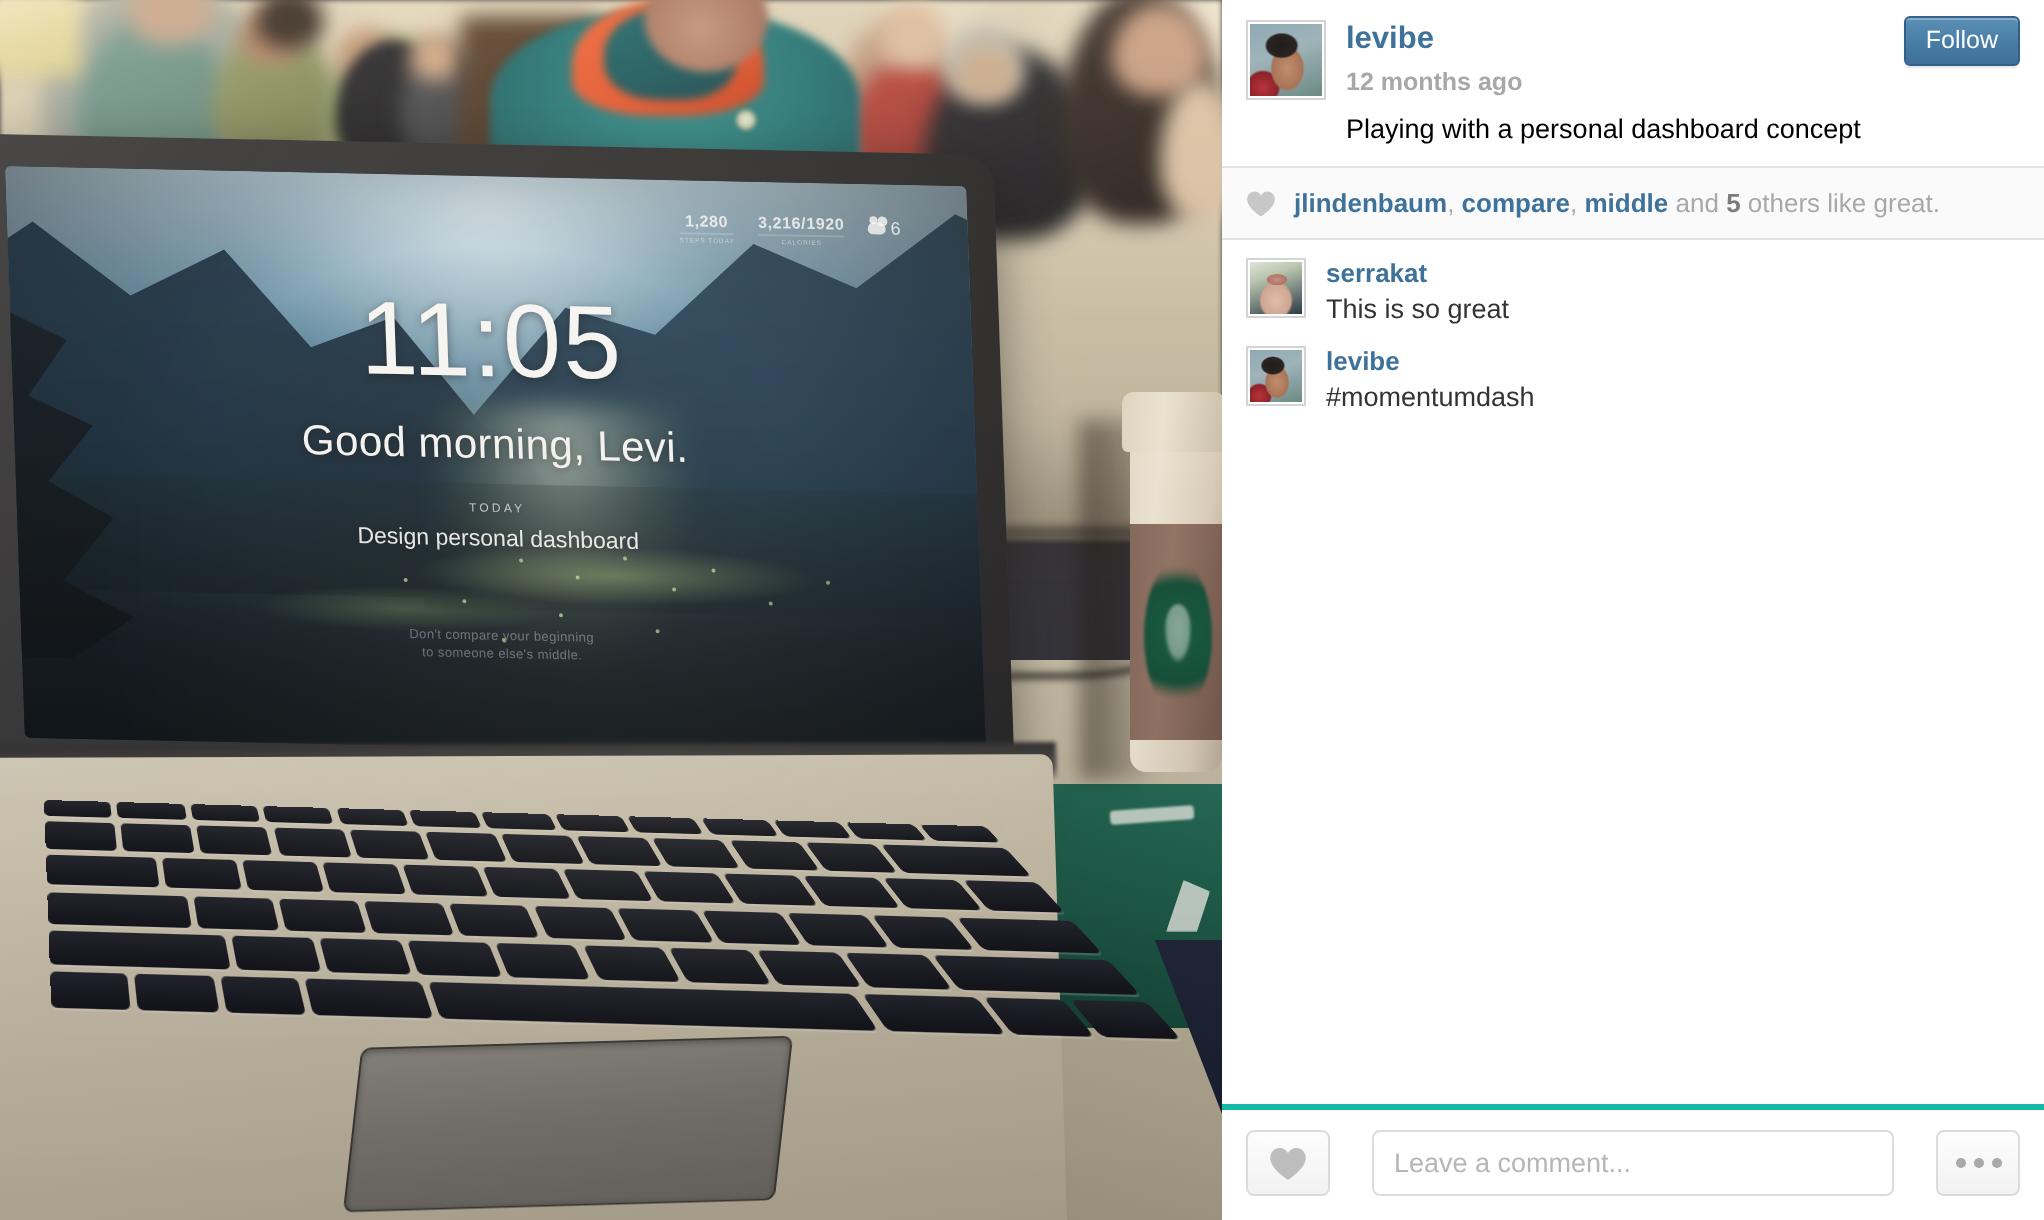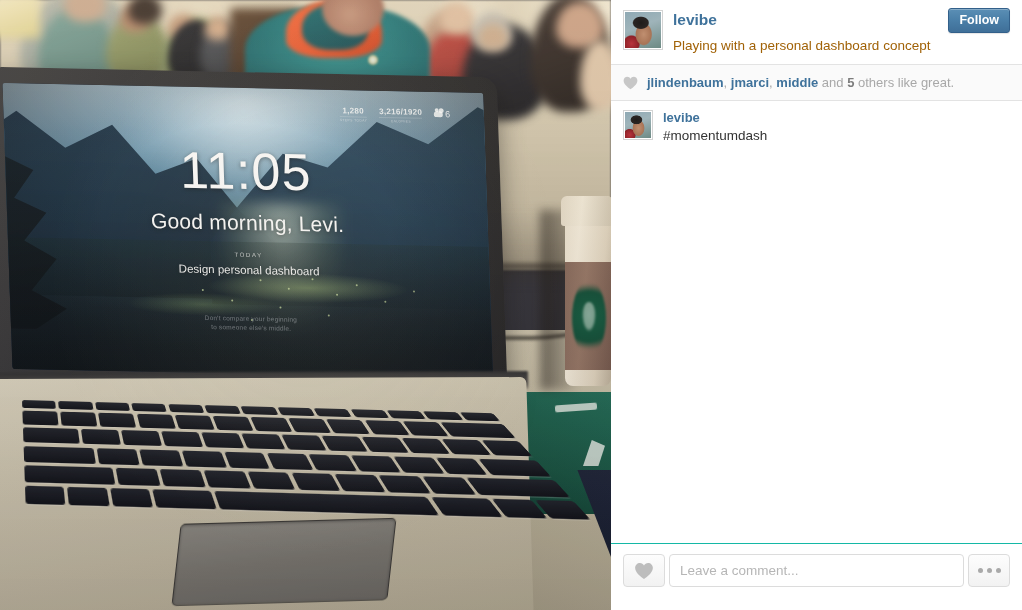--- a/index.html
+++ b/index.html
@@ -324,27 +324,27 @@
       radial-gradient(ellipse 26% 14% at 52% 34%, #c98f84 0%, #b07468 70%, transparent 80%),
       radial-gradient(ellipse 40% 46% at 50% 74%, #e0bca8 0%, #cfa691 70%, transparent 82%),
       linear-gradient(160deg, #dfe4d8 0%, #b9c4ae 30%, #2b3a46 100%);
   }
   .hdr-txt { padding-top: 1px; flex: 1 1 auto; }
   .uname {
     color: #3f729b; font-weight: bold; font-size: 15.5px; line-height: 18px;
     text-decoration: none; display: inline-block;
   }
   .ts { color: #a8a8a8; font-size: 12.5px; font-weight: bold; margin-top: 5px; }
-  .cap { color: #a16207; font-size: 13.5px; margin-top: 8px; line-height: 17px; }
+  .cap { color: #000000; font-size: 13.5px; margin-top: 8px; line-height: 17px; }
   .follow {
     position: absolute; right: 12px; top: 8px;
     background: linear-gradient(180deg, #5b8fb5 0%, #4a7fa8 48%, #3f6f98 100%);
     border: 1px solid #33608a;
     border-radius: 3px;
-    color: #fff; font-weight: bold; font-size: 12.5px;
+    color: #fff; font-weight: normal; font-size: 12.5px;
     padding: 4px 10px 5px;
     cursor: pointer;
     box-shadow: inset 0 1px 0 rgba(255,255,255,.28), 0 1px 1px rgba(0,0,0,.10);
   }
   .likes {
     border-top: 1px solid #e3e3e3; border-bottom: 1px solid #e3e3e3;
     background: #fafafa;
     padding: 10px 12px;
     display: flex; align-items: center; gap: 9px;
     font-size: 13px; color: #a8a8a8;
@@ -352,21 +352,21 @@
   .heart-sm { width: 15px; height: 14px; flex: 0 0 15px; position: relative; }
   .heart-sm svg { display: block; }
   .likes a { color: #3f729b; font-weight: bold; text-decoration: none; }
   .likes b { color: #7c7c7c; }
   .comments { flex: 1 1 auto; overflow: hidden; padding: 9px 12px 0; }
   .cmt { display: flex; gap: 10px; margin-bottom: 10px; }
   .cmt .av { width: 30px; height: 30px; flex: 0 0 30px; }
   .cmt-body { padding-top: 0px; }
   .cmt-u { color: #3f729b; font-weight: bold; font-size: 13px; text-decoration: none; display: block; }
   .cmt-t { color: #333; font-size: 13.5px; margin-top: 2px; line-height: 17px; }
-  .barwrap { border-top: 1px solid #14b8a6; padding: 10px 12px 23px; display: flex; gap: 4px; align-items: center; }
+  .barwrap { border-top: 3px solid #14b8a6; padding: 10px 12px 12px; display: flex; gap: 21px; align-items: center; }
   .likebtn {
     width: 42px; height: 33px; flex: 0 0 42px;
     background: linear-gradient(180deg, #fdfdfd, #f2f2f2);
     border: 1px solid #dcdcdc; border-radius: 4px;
     display: flex; align-items: center; justify-content: center;
     cursor: pointer;
   }
   .cinput {
     flex: 1 1 auto; height: 33px;
     border: 1px solid #dcdcdc; border-radius: 4px;
@@ -583,35 +583,45 @@
   </div>
 
   <div class="side">
 
     <div class="hdr">
       <div class="av">
         <div class="av-in av-levi"></div>
       </div>
       <div class="hdr-txt">
         <a class="uname" href="#">levibe</a>
+        <div class="ts">12 months ago</div>
         <div class="cap">Playing with a personal dashboard concept</div>
       </div>
       <button class="follow">Follow</button>
     </div>
 
     <div class="likes">
       <span class="heart-sm">
         <svg width="15" height="14" viewBox="0 0 15 14" aria-hidden="true">
           <path d="M7.5 13.2C7.5 13.2 0.6 9.0 0.6 4.7 0.6 2.4 2.3 0.8 4.3 0.8 5.7 0.8 6.9 1.6 7.5 2.7 8.1 1.6 9.3 0.8 10.7 0.8 12.7 0.8 14.4 2.4 14.4 4.7 14.4 9.0 7.5 13.2 7.5 13.2Z" fill="#c7c7c7"></path>
         </svg>
       </span>
-      <span><a href="#">jlindenbaum</a><span>, </span><a href="#">jmarci</a><span>, </span><a href="#">middle</a><span> and </span><b>5</b><span> others like great.</span></span>
+      <span><a href="#">jlindenbaum</a><span>, </span><a href="#">compare</a><span>, </span><a href="#">middle</a><span> and </span><b>5</b><span> others like great.</span></span>
     </div>
 
     <div class="comments">
+      <div class="cmt">
+        <div class="av">
+          <div class="av-in av-serra"></div>
+        </div>
+        <div class="cmt-body">
+          <a class="cmt-u" href="#">serrakat</a>
+          <div class="cmt-t">This is so great</div>
+        </div>
+      </div>
       <div class="cmt">
         <div class="av">
           <div class="av-in av-levi"></div>
         </div>
         <div class="cmt-body">
           <a class="cmt-u" href="#">levibe</a>
           <div class="cmt-t">#momentumdash</div>
         </div>
       </div>
     </div>

